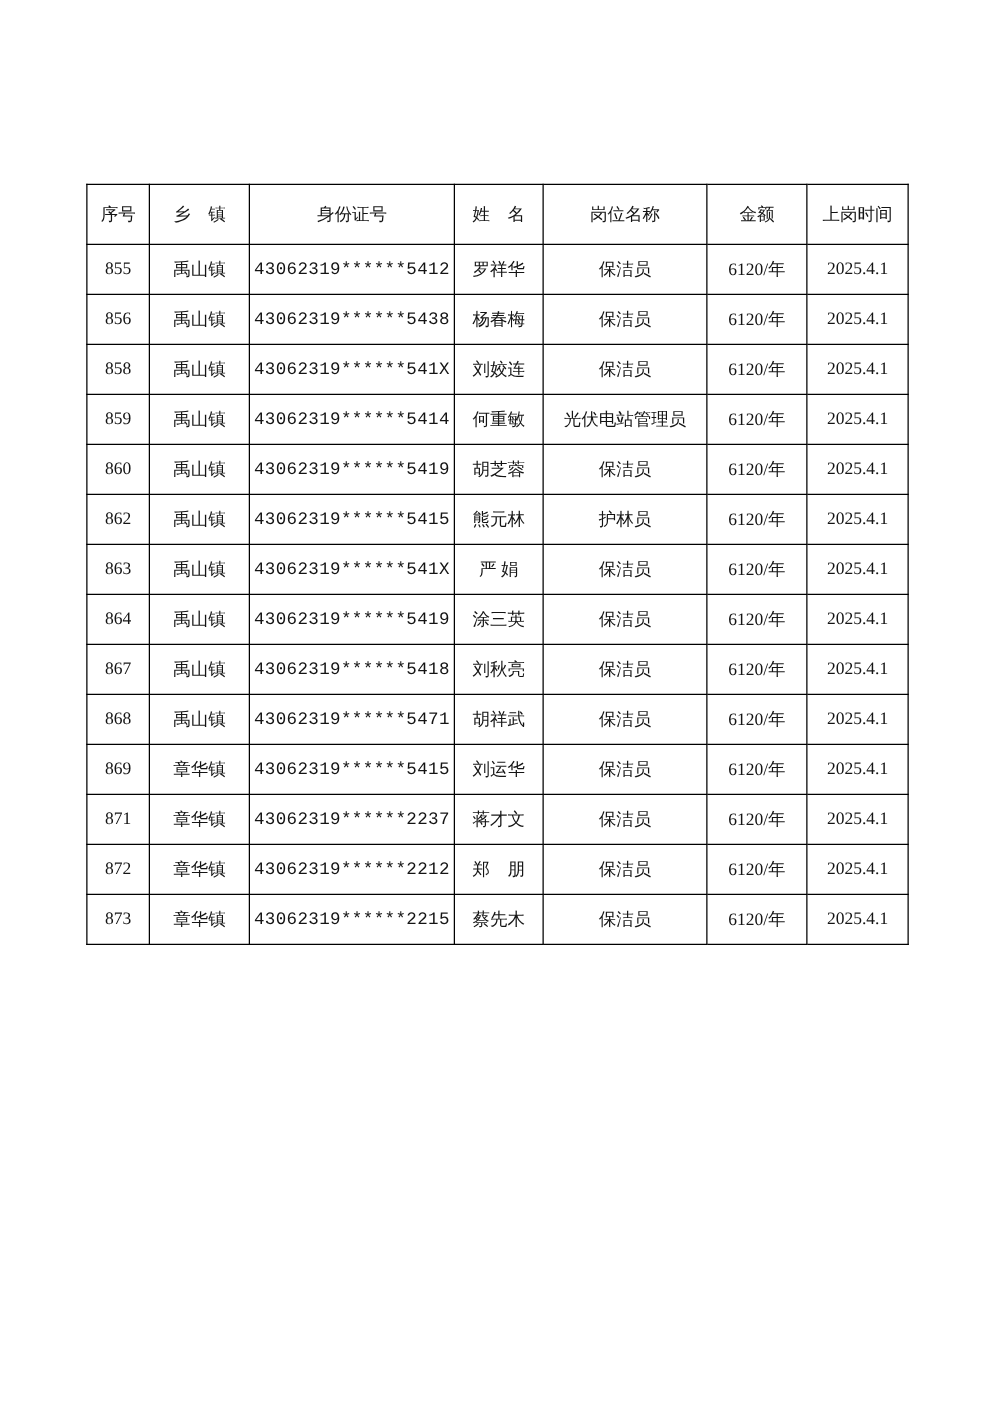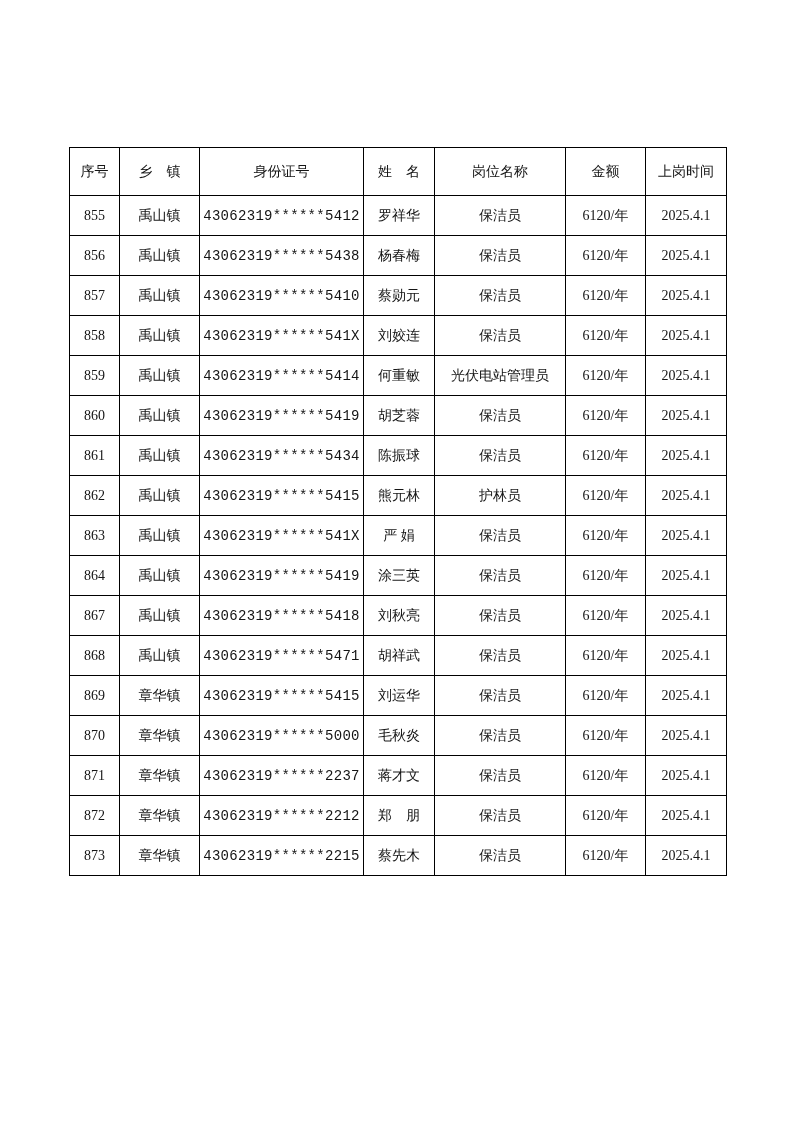--- a/index.html
+++ b/index.html
@@ -83,29 +83,20 @@
         <tr>
           <td class="cell-index">856</td>
           <td class="cell-township">禹山镇</td>
           <td class="cell-id-number">43062319******5438</td>
           <td class="cell-name">杨春梅</td>
           <td class="cell-position">保洁员</td>
           <td class="cell-amount">6120/年</td>
           <td class="cell-start-date">2025.4.1</td>
         </tr>
         <tr>
-          <td class="cell-index">857</td>
-          <td class="cell-township">禹山镇</td>
-          <td class="cell-id-number">43062319******5410</td>
-          <td class="cell-name">蔡勋元</td>
-          <td class="cell-position">保洁员</td>
-          <td class="cell-amount">6120/年</td>
-          <td class="cell-start-date">2025.4.1</td>
-        </tr>
-        <tr>
           <td class="cell-index">858</td>
           <td class="cell-township">禹山镇</td>
           <td class="cell-id-number">43062319******541X</td>
           <td class="cell-name">刘姣连</td>
           <td class="cell-position">保洁员</td>
           <td class="cell-amount">6120/年</td>
           <td class="cell-start-date">2025.4.1</td>
         </tr>
         <tr>
           <td class="cell-index">859</td>
@@ -119,29 +110,20 @@
         <tr>
           <td class="cell-index">860</td>
           <td class="cell-township">禹山镇</td>
           <td class="cell-id-number">43062319******5419</td>
           <td class="cell-name">胡芝蓉</td>
           <td class="cell-position">保洁员</td>
           <td class="cell-amount">6120/年</td>
           <td class="cell-start-date">2025.4.1</td>
         </tr>
         <tr>
-          <td class="cell-index">861</td>
-          <td class="cell-township">禹山镇</td>
-          <td class="cell-id-number">43062319******5434</td>
-          <td class="cell-name">陈振球</td>
-          <td class="cell-position">保洁员</td>
-          <td class="cell-amount">6120/年</td>
-          <td class="cell-start-date">2025.4.1</td>
-        </tr>
-        <tr>
           <td class="cell-index">862</td>
           <td class="cell-township">禹山镇</td>
           <td class="cell-id-number">43062319******5415</td>
           <td class="cell-name">熊元林</td>
           <td class="cell-position">护林员</td>
           <td class="cell-amount">6120/年</td>
           <td class="cell-start-date">2025.4.1</td>
         </tr>
         <tr>
           <td class="cell-index">863</td>
@@ -177,29 +159,20 @@
           <td class="cell-name">胡祥武</td>
           <td class="cell-position">保洁员</td>
           <td class="cell-amount">6120/年</td>
           <td class="cell-start-date">2025.4.1</td>
         </tr>
         <tr>
           <td class="cell-index">869</td>
           <td class="cell-township">章华镇</td>
           <td class="cell-id-number">43062319******5415</td>
           <td class="cell-name">刘运华</td>
-          <td class="cell-position">保洁员</td>
-          <td class="cell-amount">6120/年</td>
-          <td class="cell-start-date">2025.4.1</td>
-        </tr>
-        <tr>
-          <td class="cell-index">870</td>
-          <td class="cell-township">章华镇</td>
-          <td class="cell-id-number">43062319******5000</td>
-          <td class="cell-name">毛秋炎</td>
           <td class="cell-position">保洁员</td>
           <td class="cell-amount">6120/年</td>
           <td class="cell-start-date">2025.4.1</td>
         </tr>
         <tr>
           <td class="cell-index">871</td>
           <td class="cell-township">章华镇</td>
           <td class="cell-id-number">43062319******2237</td>
           <td class="cell-name">蒋才文</td>
           <td class="cell-position">保洁员</td>

